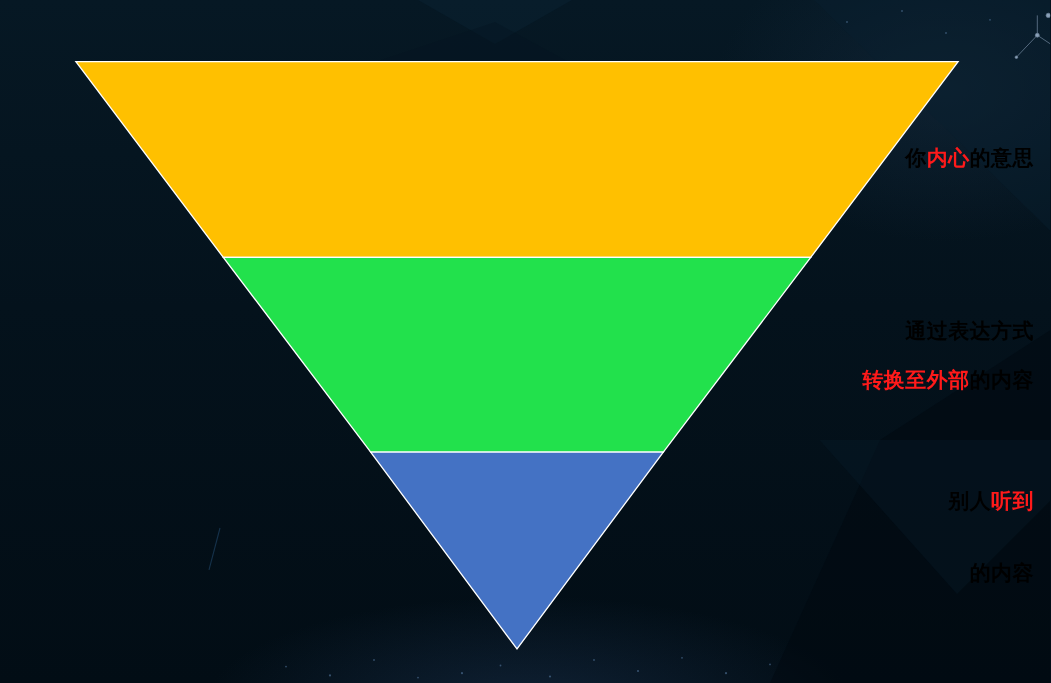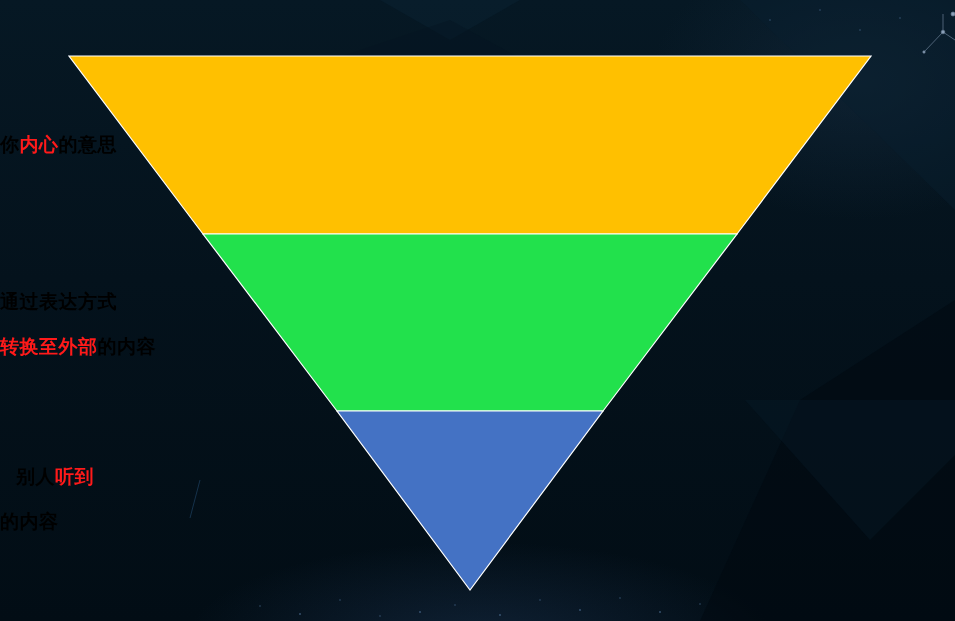--- a/index.html
+++ b/index.html
@@ -27,21 +27,21 @@
     }
     .funnel-svg {
       position: absolute;
       left: 0; top: 0;
       width: 955px; height: 621px;
     }
     .label {
       position: absolute;
       left: 0;
       width: 940px;
-      text-align: left;
+      text-align: right;
       font-weight: bold;
       font-size: 19px;
       color: #000000;
       letter-spacing: 0.5px;
       line-height: 24px;
       white-space: nowrap;
     }
     .hl { color: #ff1a1a; }
   </style>
 </head>
@@ -94,20 +94,20 @@
     <span>你</span><span class="hl">内心</span><span>的意思</span>
   </div>
 
   <div class="label" style="top:334px;">
     <span class="hl">转换至外部</span><span>的内容</span>
   </div>
   <div class="label" style="top:289px;">
     <span>通过表达方式</span>
   </div>
 
-  <div class="label" style="top:464px;padding-left:16px;">
+  <div class="label" style="top:444px;">
     <span>别人</span><span class="hl">听到</span>
   </div>
   <div class="label" style="top:509px;">
     <span>的内容</span>
   </div>
 
 </div>
 
 </body></html>

